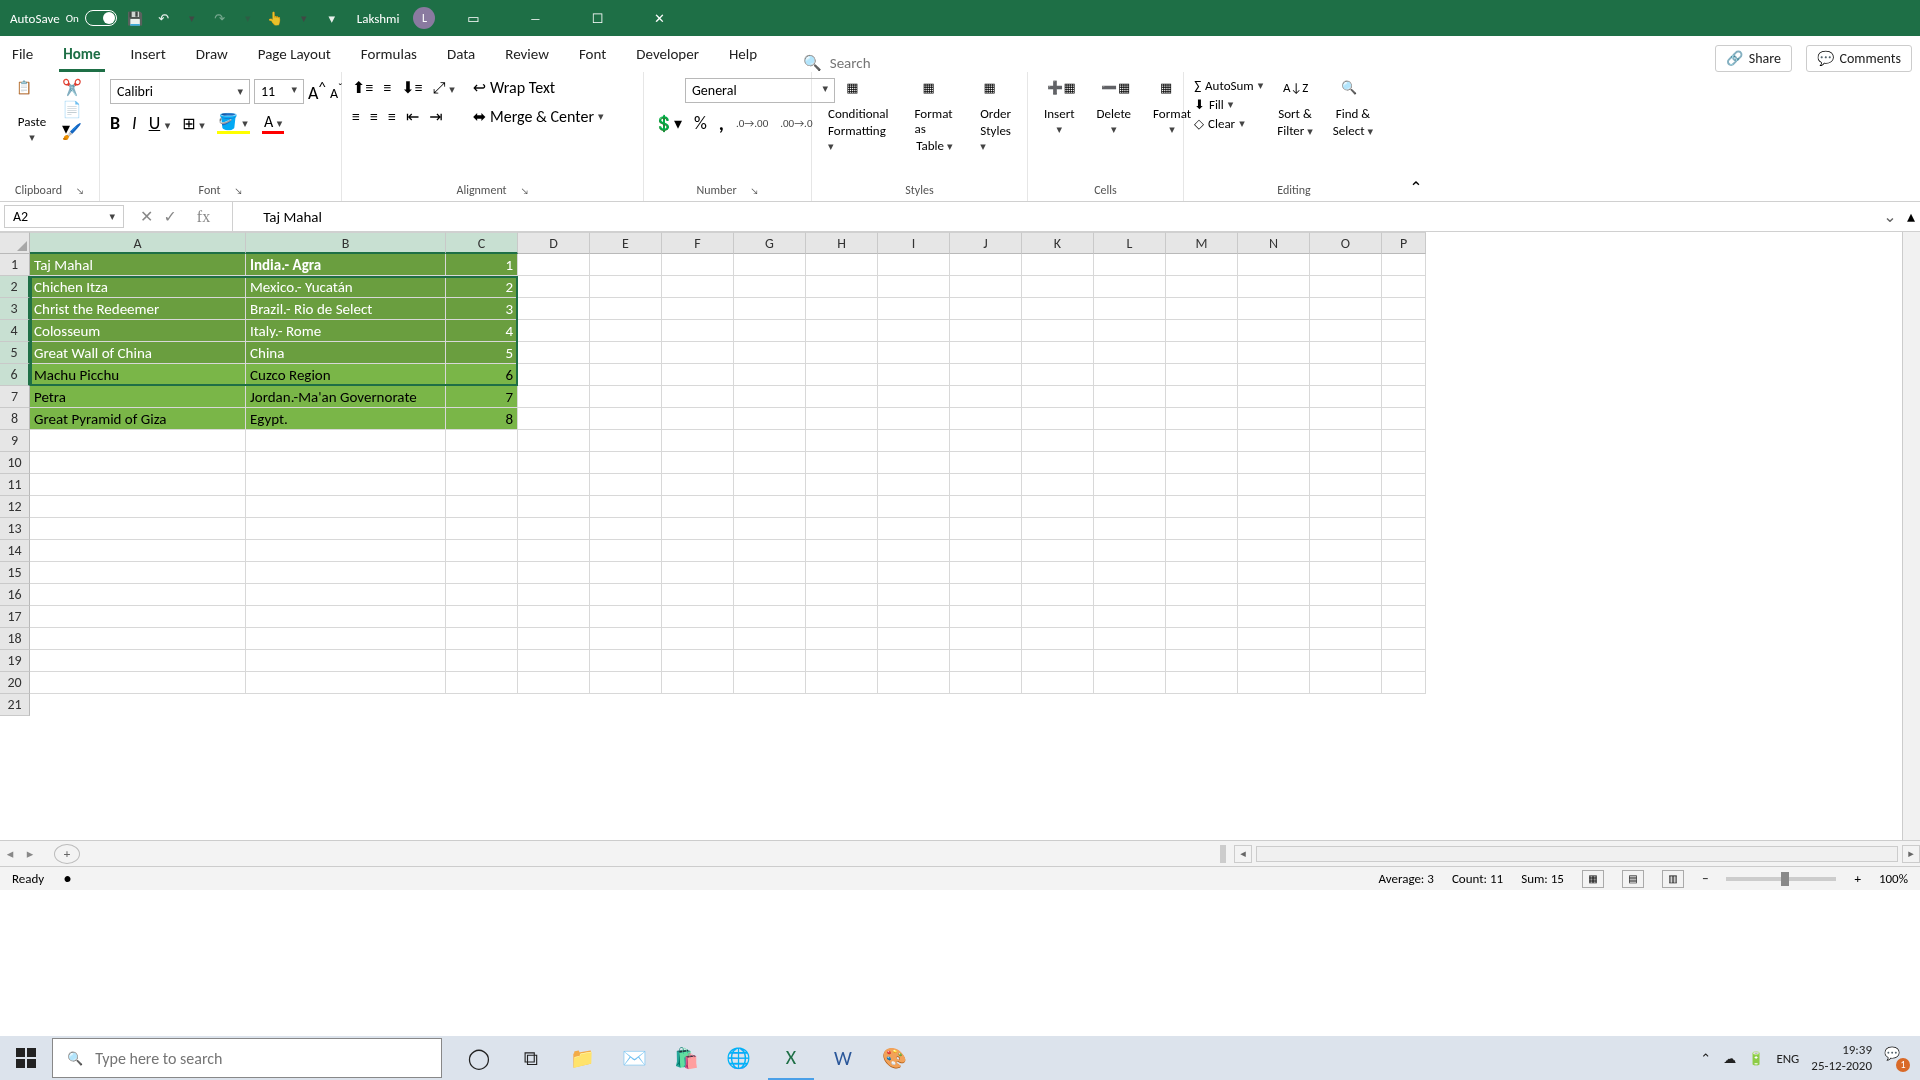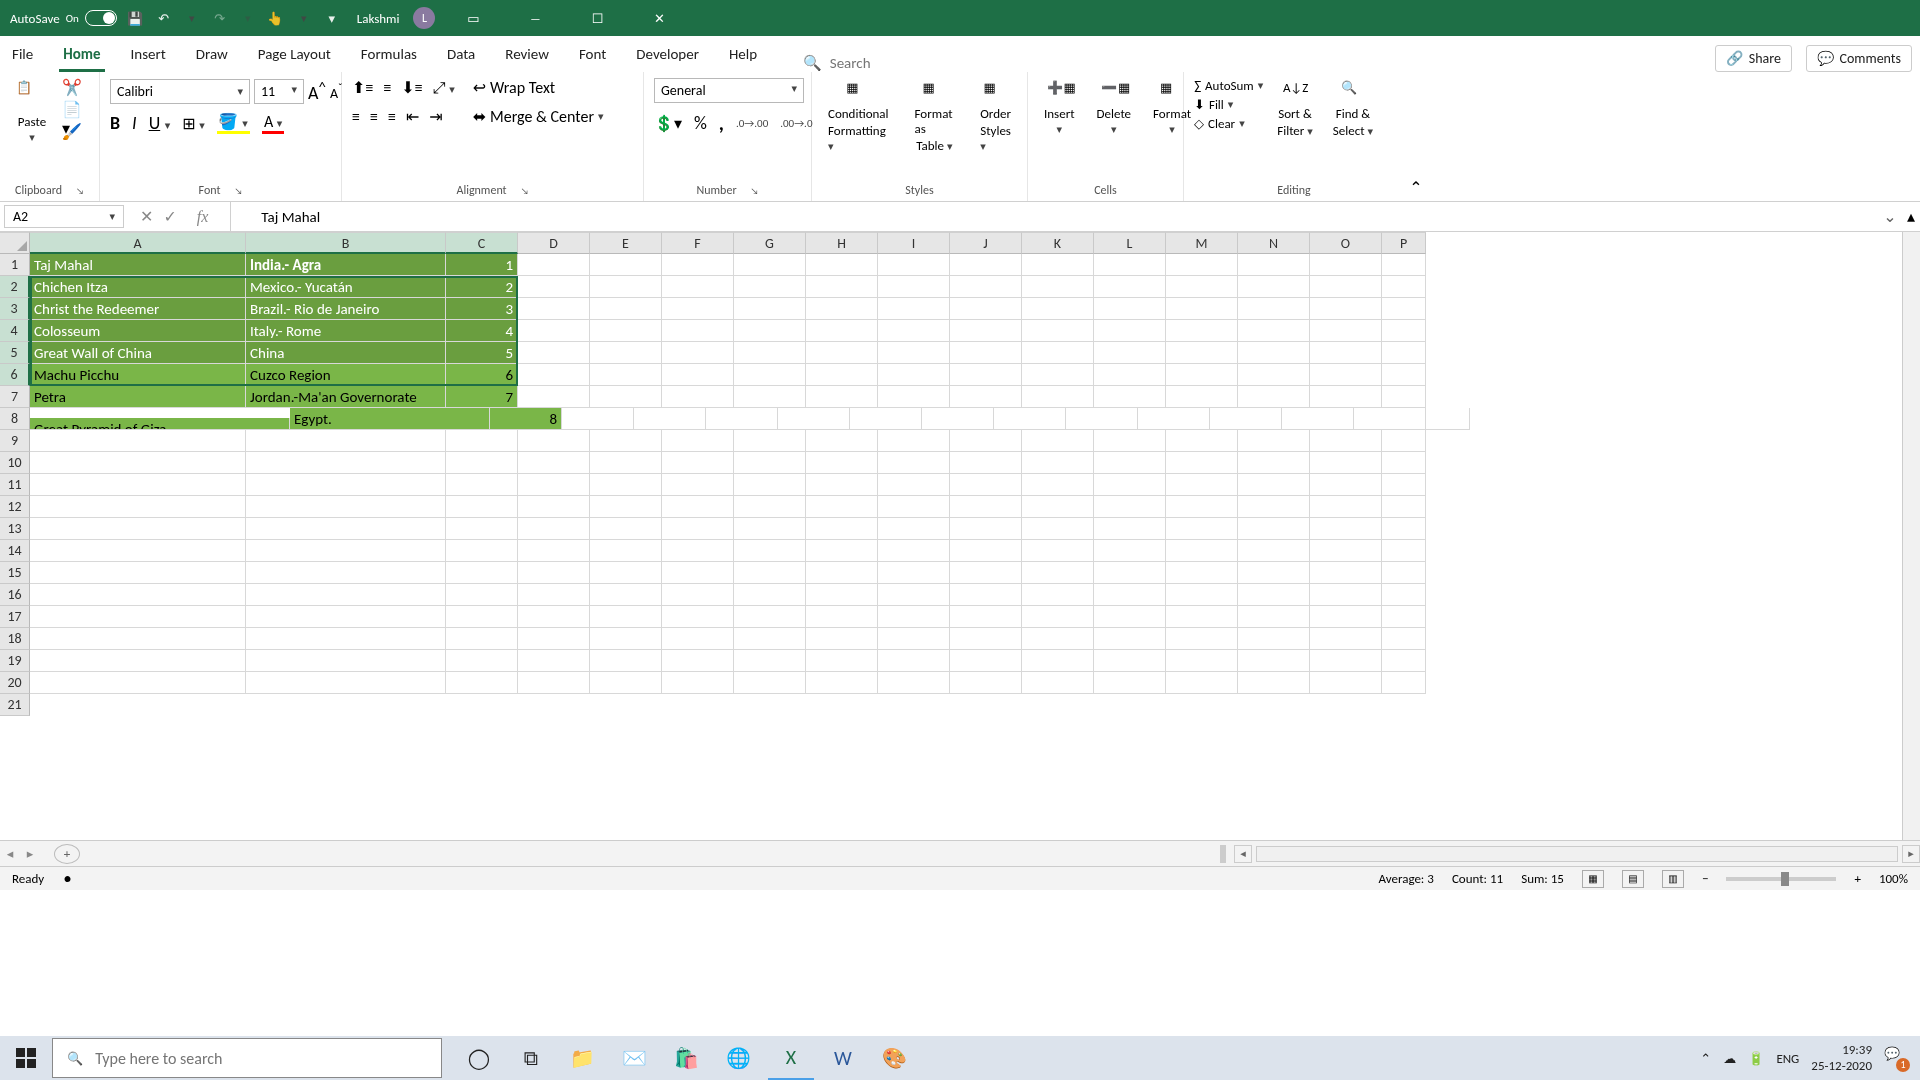--- a/index.html
+++ b/index.html
@@ -36,28 +36,28 @@
 .hstack { display: flex; gap: 4px; align-items: center; }
 .big-btn { display: flex; flex-direction: column; align-items: center; font-size: 13px; gap: 2px; padding: 2px 6px; }
 .icon32 { width: 32px; height: 32px; }
 .icon24 { width: 24px; height: 24px; }
 .icon18 { width: 18px; height: 18px; }
 .fnt-name { border: 1px solid #b8b8b8; font-size: 14px; padding: 3px 6px; width: 140px; display: flex; justify-content: space-between; align-items: center; }
 .fnt-size { border: 1px solid #b8b8b8; font-size: 14px; padding: 3px 6px; width: 50px; display: flex; justify-content: space-between; }
 .btxt { font-family: "Times New Roman", serif; font-size: 18px; }
 .underline-color { border-bottom: 3px solid #ff0000; padding: 0 2px; }
 .fill-under { border-bottom: 3px solid #ffff00; padding: 0 2px; }
-.num-fmt { border: 1px solid #b8b8b8; font-size: 14px; padding: 3px 6px; width: 150px; display: flex; justify-content: space-between; }
+.num-fmt { border: 1px solid #b8b8b8; font-size: 14px; padding: 3px 6px; width: 150px; display: flex; justify-content: space-between; margin-left: 31px; }
 .sm { font-size: 11px; color: #444; }
 
 
 .fx-row { height: 30px; display: flex; align-items: center; border-bottom: 1px solid #d0d0d0; }
 .name-box { width: 120px; border: 1px solid #ccc; margin: 0 4px; padding: 2px 8px; font-size: 14px; display: flex; justify-content: space-between; align-items: center; }
 .fx-ctrls { display: flex; gap: 10px; padding: 0 12px; color: #888; border-right: 1px solid #d0d0d0; height: 100%; align-items: center; }
-.fx-lbl { font-style: italic; font-family: serif; padding: 0 10px; text-align: right; }
+.fx-lbl { font-family: serif; padding: 0 10px; text-align: right; }
 .fx-input { flex: 1; border: none; outline: none; font-size: 15px; padding-left: 30px; }
 .fx-expand { width: 24px; text-align: center; color: #666; }
 
 
 .grid-wrap { height: 608px; display: flex; }
 .corner { width: 30px; height: 22px; background: #e6e6e6; border-right: 1px solid #b9b9b9; border-bottom: 1px solid #b9b9b9; border-top: 1px solid #d0d0d0; position: relative; }
 .corner::after { content: ""; position: absolute; right: 2px; bottom: 2px; width: 0; height: 0; border-left: 10px solid transparent; border-bottom: 10px solid #a8a8a8; }
 .col-headers { display: flex; height: 22px; }
 .ch { background: #e6e6e6; border-right: 1px solid #c9c9c9; border-bottom: 1px solid #b9b9b9; border-top: 1px solid #d0d0d0; text-align: center; font-size: 14px; color: #333; line-height: 22px; }
 .ch.sel { background: #c8e0d2; border-bottom: 2px solid #1e6f46; }
@@ -432,21 +432,21 @@
           <div class="cell" style="width: 72px;"></div>
           <div class="cell" style="width: 72px;"></div>
           <div class="cell" style="width: 72px;"></div>
           <div class="cell" style="width: 72px;"></div>
           <div class="cell" style="width: 72px;"></div>
           <div class="cell" style="width: 72px;"></div>
           <div class="cell" style="width: 44px;"></div>
         </div>
         <div class="row">
           <div class="cell green1" style="width: 216px;">Christ the Redeemer</div>
-          <div class="cell green1" style="width: 200px;">Brazil.- Rio de Janeiro</div>
+          <div class="cell green1" style="width: 200px;">Brazil.- Rio de Select</div>
           <div class="cell r-align green1" style="width: 72px;">3</div>
           <div class="cell" style="width: 72px;"></div>
           <div class="cell" style="width: 72px;"></div>
           <div class="cell" style="width: 72px;"></div>
           <div class="cell" style="width: 72px;"></div>
           <div class="cell" style="width: 72px;"></div>
           <div class="cell" style="width: 72px;"></div>
           <div class="cell" style="width: 72px;"></div>
           <div class="cell" style="width: 72px;"></div>
           <div class="cell" style="width: 72px;"></div>
@@ -521,21 +521,21 @@
           <div class="cell" style="width: 72px;"></div>
           <div class="cell" style="width: 72px;"></div>
           <div class="cell" style="width: 72px;"></div>
           <div class="cell" style="width: 72px;"></div>
           <div class="cell" style="width: 72px;"></div>
           <div class="cell" style="width: 72px;"></div>
           <div class="cell" style="width: 72px;"></div>
           <div class="cell" style="width: 44px;"></div>
         </div>
         <div class="row">
-          <div class="cell green2" style="width: 260px; margin-top: 10px;">Great Pyramid of Giza</div>
+          <div class="cell green2" style="width: 216px;">Great Pyramid of Giza</div>
           <div class="cell green2" style="width: 200px;">Egypt.</div>
           <div class="cell r-align green2" style="width: 72px;">8</div>
           <div class="cell" style="width: 72px;"></div>
           <div class="cell" style="width: 72px;"></div>
           <div class="cell" style="width: 72px;"></div>
           <div class="cell" style="width: 72px;"></div>
           <div class="cell" style="width: 72px;"></div>
           <div class="cell" style="width: 72px;"></div>
           <div class="cell" style="width: 72px;"></div>
           <div class="cell" style="width: 72px;"></div>

